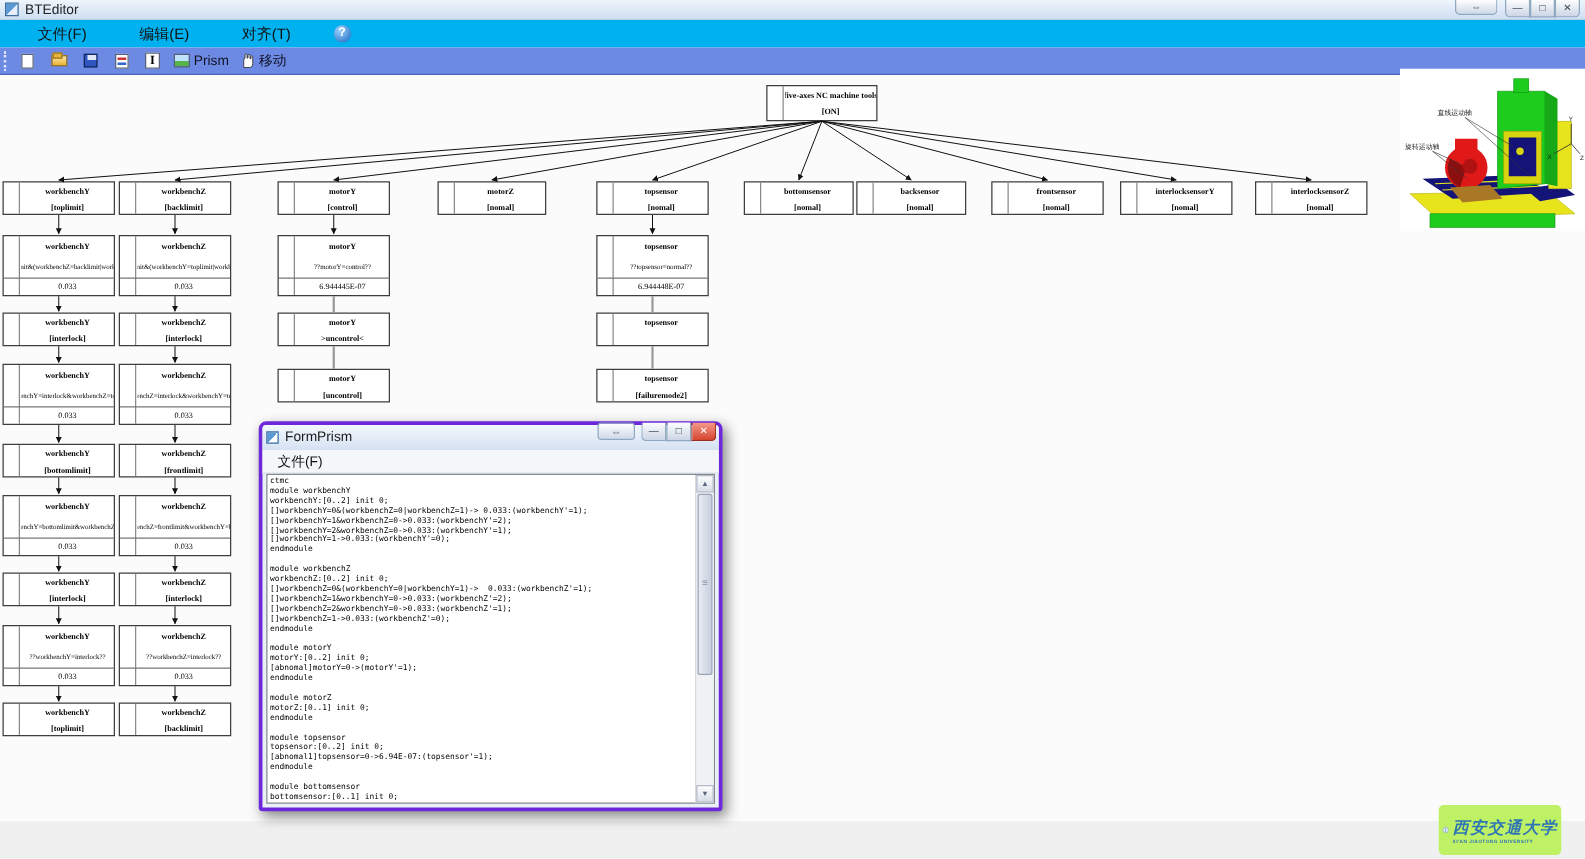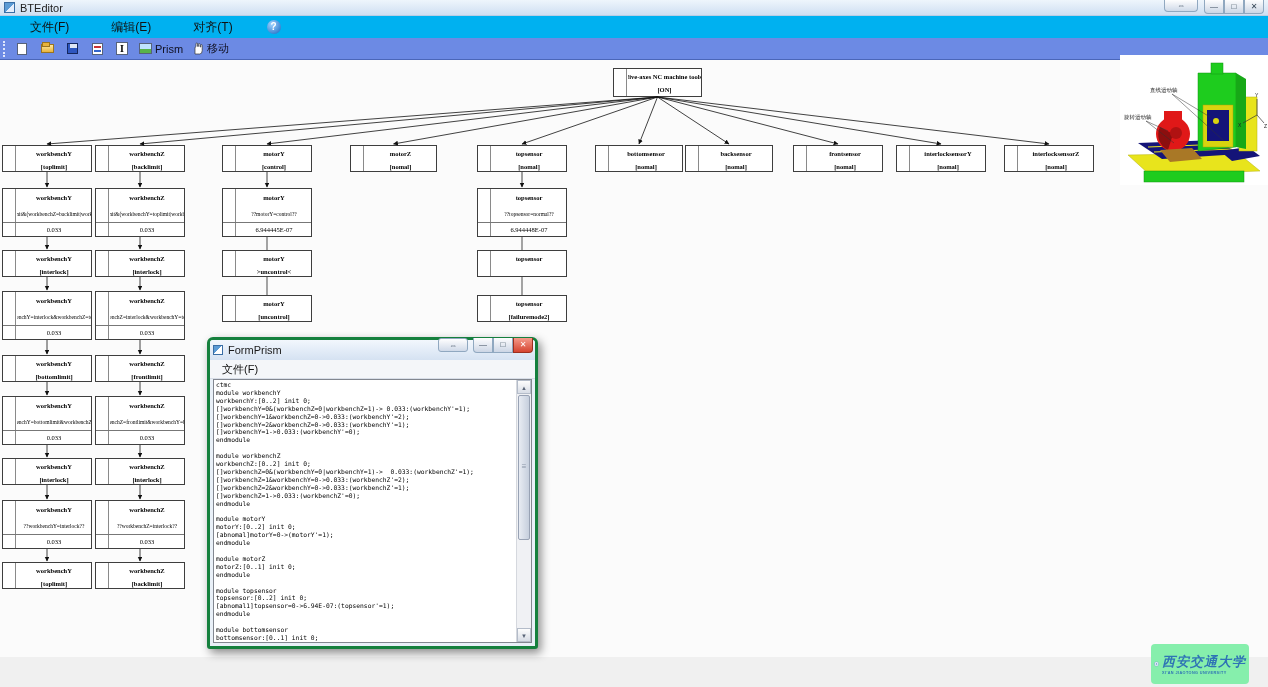--- a/index.html
+++ b/index.html
@@ -61,22 +61,22 @@
   .cond-node .n-title { height:16px; }
   .n-tag { font-weight:bold; font-size:6.5px; height:12px; }
   .n-cond { font-size:5.5px; height:17px; }
   .n-val { font-size:6.5px; height:13px; border-top:1px solid #777; margin-left:-14px; padding-left:14px; }
   #edge-layer { position:absolute; left:0; top:0; width:1268px; height:687px; z-index:3; pointer-events:none; }
 
   
   #machine-panel { position:absolute; left:1120px; top:55px; width:148px; height:130px; background:#fff; z-index:1; }
 
   
-  #dialog { position:absolute; left:207px; top:337px; width:331px; height:312px; z-index:10;
-    border:3px solid #15803d; border-radius:6px 6px 3px 3px; background:#e9f0f8;
+  #dialog { position:absolute; left:207px; top:337px; width:371px; height:312px; z-index:10;
+    border:3px solid #6d28d9; border-radius:6px 6px 3px 3px; background:#e9f0f8;
     box-shadow:3px 4px 10px rgba(0,0,0,.45); }
   .dlg-titlebar { height:20px; display:flex; align-items:center; font-size:11px; color:#1b1b1b;
     background:linear-gradient(#f2f7fd,#d5e2f2); border-radius:3px 3px 0 0; position:relative; }
   .dlg-icon { width:10px; height:10px; margin:0 5px 0 3px; background:linear-gradient(135deg,#5b9bd5 0 50%,#fff 50% 100%); border:1px solid #3a6ea5; }
   .dlg-controls { position:absolute; right:2px; top:-2px; display:flex; gap:5px; }
   .dlg-controls .wc-btn { height:15px; }
   .dlg-menubar { height:19px; background:#f4f6f9; border-bottom:1px solid #d8dee8;
     display:flex; align-items:center; font-size:11px; color:#111; }
   .dlg-menu-item { padding:1px 8px; margin-left:4px; }
   .dlg-body { position:absolute; left:3px; right:3px; top:39px; bottom:3px; background:#fff;
@@ -86,21 +86,21 @@
   .scrollbar { width:15px; background:#f0f1f4; border-left:1px solid #d5d8de; position:relative; }
   .sb-btn { height:14px; font-size:6px; color:#5a6578; text-align:center; line-height:14px;
     background:linear-gradient(#fdfdfd,#d8dde6); border:1px solid #b4bcc9; }
   .sb-down { position:absolute; bottom:0; left:0; right:0; }
   .sb-thumb { position:absolute; left:1px; right:1px; top:15px; height:145px; border:1px solid #98a2b4;
     border-radius:2px; background:linear-gradient(90deg,#e8ecf3,#c6cfdd); }
   .sb-thumb:after { content:"≡"; position:absolute; left:0; right:0; top:50%; margin-top:-6px;
     text-align:center; font-size:8px; color:#8a94a6; }
 
   
-  #logo { position:absolute; left:1151px; top:644px; width:98px; height:40px; background:#86efac;
+  #logo { position:absolute; left:1151px; top:644px; width:98px; height:40px; background:#bef264;
     border-radius:4px; z-index:5; display:flex; align-items:center; padding:2px 3px; }
   .logo-text { margin-left:3px; display:flex; flex-direction:column; }
   .logo-cn { font-family:"Liberation Serif", serif; font-weight:bold; font-style:italic;
     font-size:13px; color:#2f74b5; letter-spacing:1px; white-space:nowrap; }
   .logo-en { font-size:3.8px; color:#2f74b5; letter-spacing:.4px; white-space:nowrap; font-weight:bold; }
 </style>
 </head>
 <body>
 
 <div id="app">

